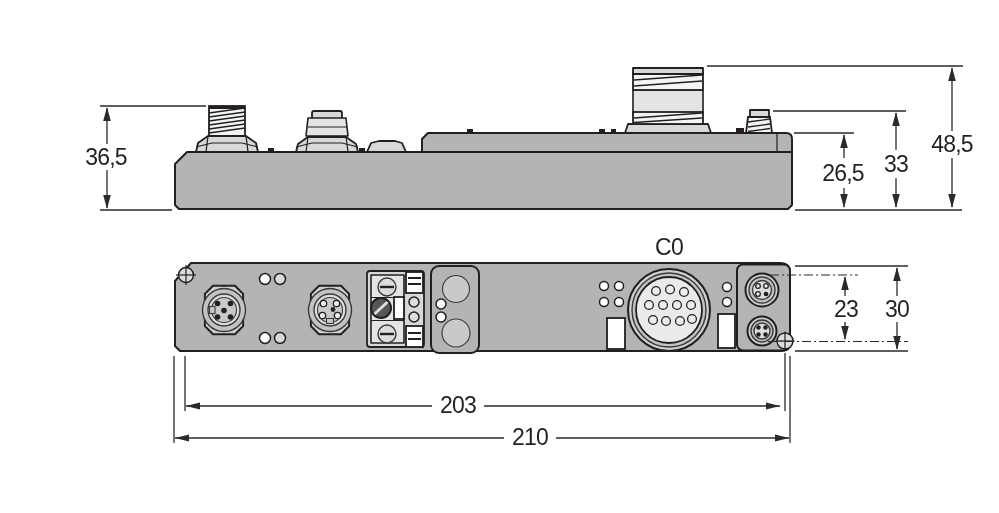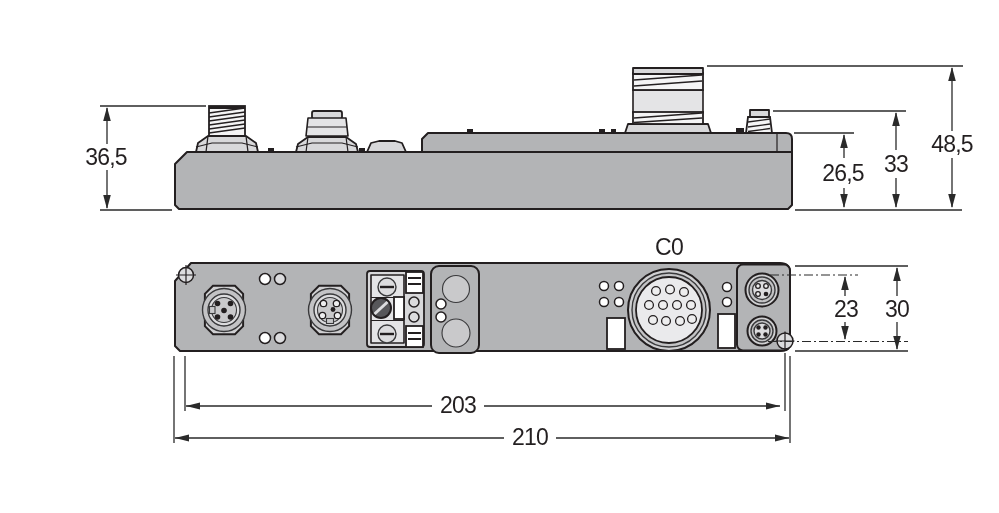--- a/index.html
+++ b/index.html
@@ -4,21 +4,21 @@
 <style>
   :root{
     --ink:#231f20;
     --dim:#2a2a2a;
     --body:#b3b4b6;
     --light:#d8d8da;
     --lighter:#e4e4e6;
     --white:#ffffff;
   }
   html,body{margin:0;padding:0;background:#ffffff;}
-  .stage{position:relative;width:999px;height:513px;background:#ffffff;overflow:hidden;border-radius:26px;}
+  .stage{position:relative;width:999px;height:513px;background:#ffffff;overflow:hidden;}
   svg{position:absolute;left:0;top:0;}
   .outline{fill:var(--body);stroke:var(--ink);stroke-width:2;stroke-linejoin:round;}
   .part{fill:var(--light);stroke:var(--ink);stroke-width:1.8;stroke-linejoin:round;}
   .partL{fill:var(--lighter);stroke:var(--ink);stroke-width:1.6;stroke-linejoin:round;}
   .ring1{fill:#cfcfd1;stroke:var(--ink);stroke-width:2;}
   .ring2{fill:#c3c3c5;stroke:#39393b;stroke-width:1.4;}
   .ring3{fill:#dcdcde;stroke:#39393b;stroke-width:1.4;}
   .face{fill:#c9c9cb;stroke:#39393b;stroke-width:1.1;}
   .whitefill{fill:var(--white);stroke:var(--ink);stroke-width:1.8;}
   .led{fill:var(--white);stroke:var(--ink);stroke-width:1.5;}

